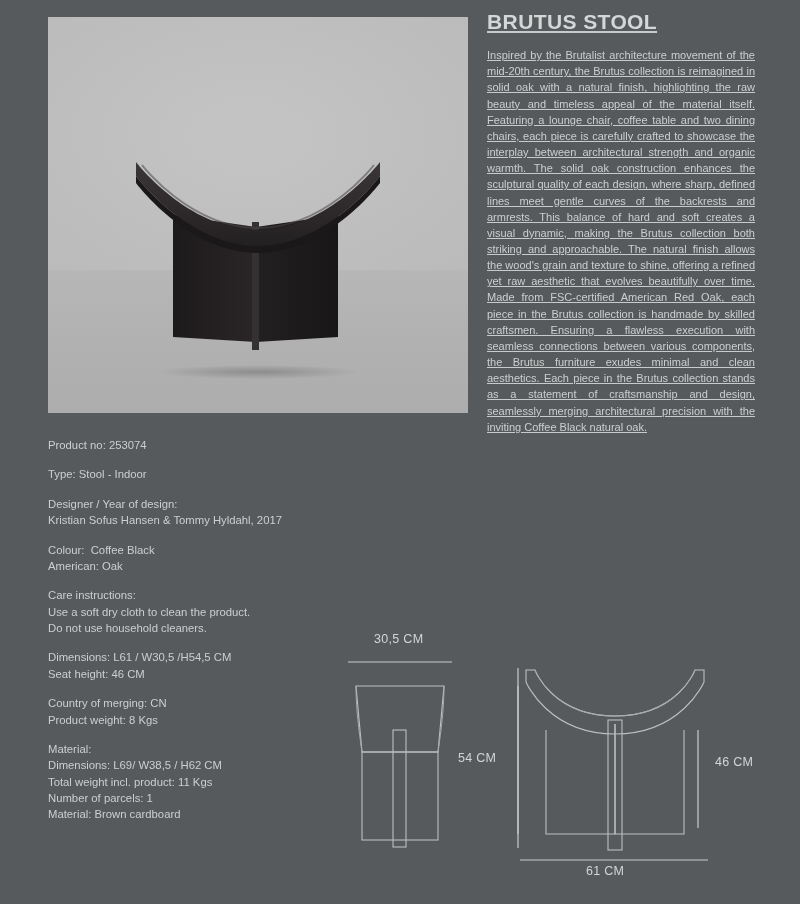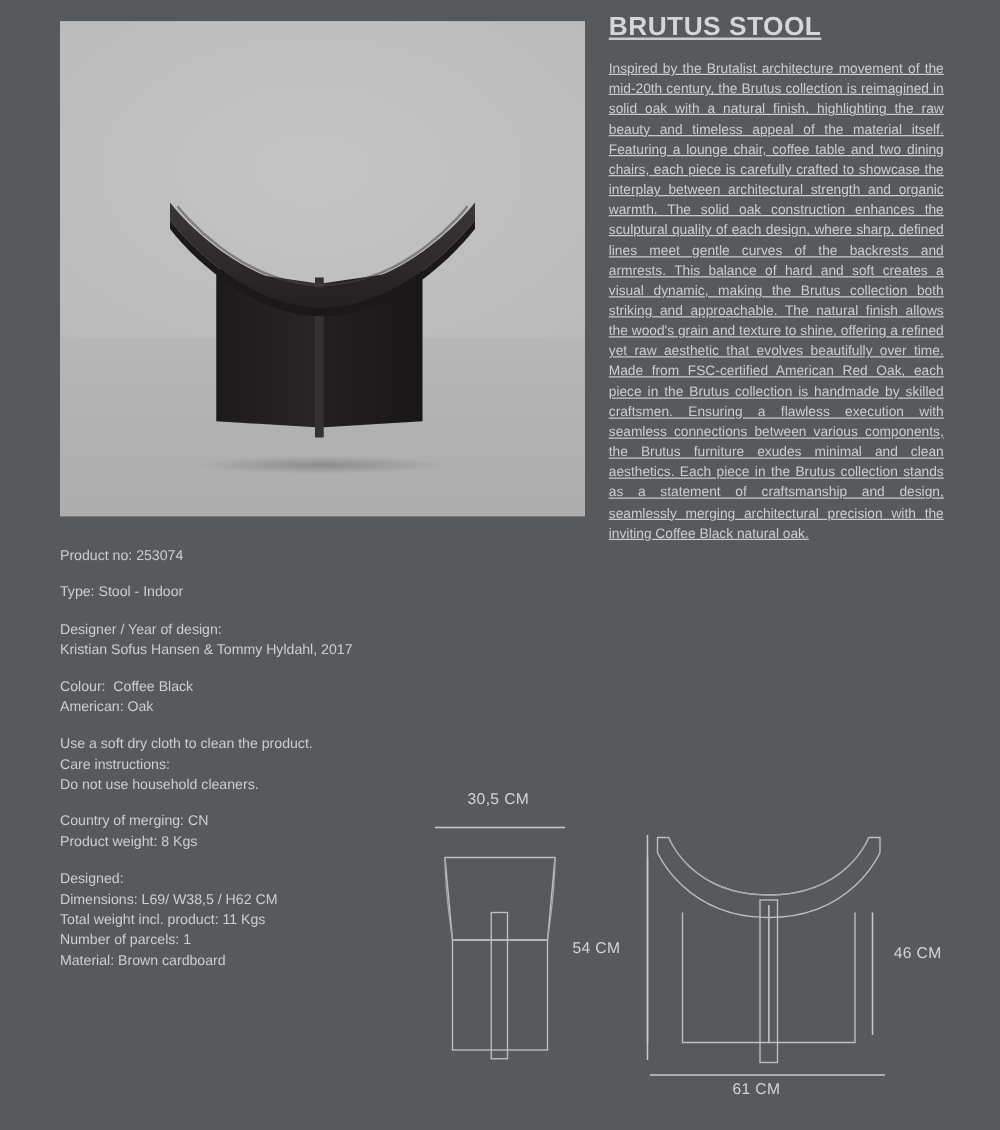--- a/index.html
+++ b/index.html
@@ -185,30 +185,34 @@
   </div>
   <div class="spec-group">
     <div class="spec-line">Designer / Year of design:</div>
     <div class="spec-line">Kristian Sofus Hansen &amp; Tommy Hyldahl, 2017</div>
   </div>
   <div class="spec-group">
     <div class="spec-line">Colour:  Coffee Black</div>
     <div class="spec-line">American: Oak</div>
   </div>
   <div class="spec-group">
+    <div class="spec-line">Care instructions:</div>
     <div class="spec-line">Use a soft dry cloth to clean the product.</div>
-    <div class="spec-line">Care instructions:</div>
     <div class="spec-line">Do not use household cleaners.</div>
+  </div>
+  <div class="spec-group">
+    <div class="spec-line">Dimensions: L61 / W30,5 /H54,5 CM</div>
+    <div class="spec-line">Seat height: 46 CM</div>
   </div>
   <div class="spec-group">
     <div class="spec-line">Country of merging: CN</div>
     <div class="spec-line">Product weight: 8 Kgs</div>
   </div>
   <div class="spec-group">
-    <div class="spec-line">Designed:</div>
+    <div class="spec-line">Material:</div>
     <div class="spec-line">Dimensions: L69/ W38,5 / H62 CM</div>
     <div class="spec-line">Total weight incl. product: 11 Kgs</div>
     <div class="spec-line">Number of parcels: 1</div>
     <div class="spec-line">Material: Brown cardboard</div>
   </div>
 </div>
 
 <div class="drawings">
 
   <svg class="tech" width="470" height="284" viewBox="0 0 470 284">

